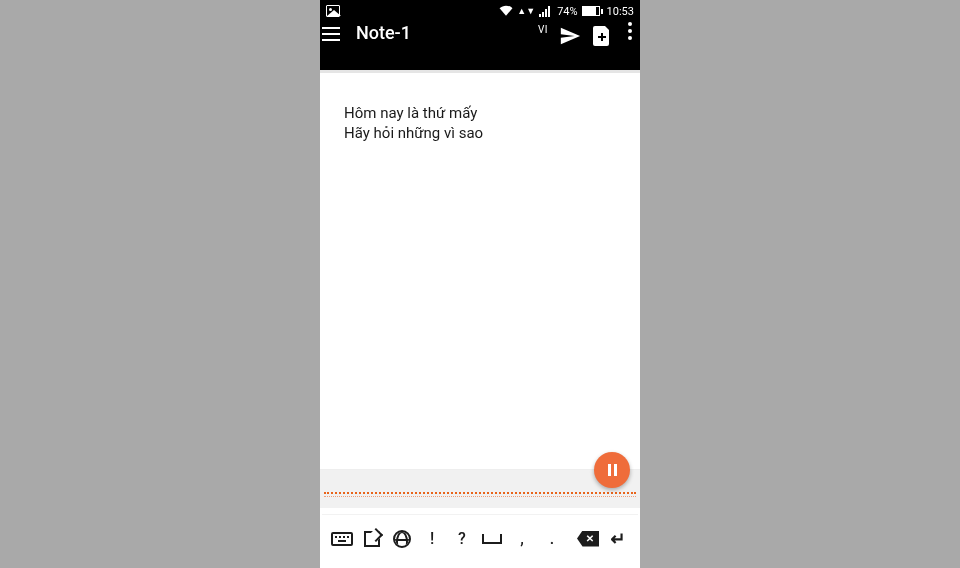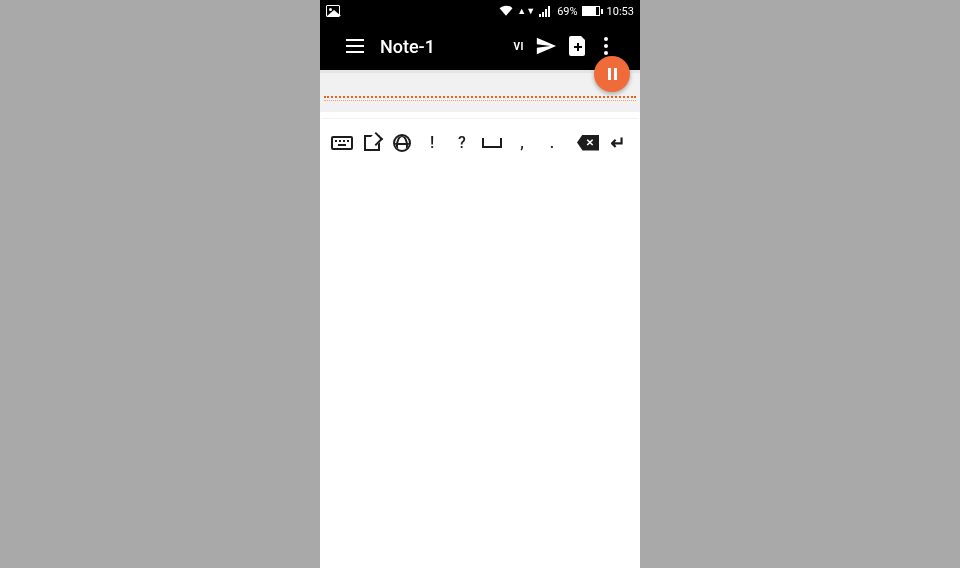--- a/index.html
+++ b/index.html
@@ -46,28 +46,28 @@
     .sig-icon span:nth-child(4){ left: 9px; height: 11px; }
     .battery-icon { display: inline-flex; align-items: center; }
     .battery-body { width: 18px; height: 10px; border: 1px solid #fff; position: relative; }
     .battery-fill { position: absolute; left: 0; top: 0; bottom: 0; width: 86%; background: #fff; }
     .battery-tip { width: 2px; height: 5px; background: #fff; margin-left: 1px; }
     .appbar {
       height: 48px;
       background: #000;
       color: #fff;
       display: flex;
-      align-items: center;
-      padding: 0 24px;
+      align-items: flex-start;
+      padding: 0 0;
       gap: 4px;
     }
     .menu-icon { width: 24px; height: 24px; display: flex; flex-direction: column; justify-content: center; gap: 4px; cursor: pointer; padding: 2px; }
     .menu-icon span { height: 2px; background: #fff; width: 18px; }
     .app-title { font-size: 18px; font-weight: 500; margin-left: 8px; flex: 1; }
-    .lang-badge { font-size: 10px; font-weight: 700; letter-spacing: 0.5px; padding: 2px 4px; cursor: pointer; }
+    .lang-badge { font-size: 10px; font-weight: 400; letter-spacing: 0.5px; padding: 2px 4px; cursor: pointer; }
     .send-icon { width: 28px; height: 28px; display: flex; align-items: center; justify-content: center; cursor: pointer; }
     .newnote-icon { width: 28px; height: 28px; display: flex; align-items: center; justify-content: center; cursor: pointer; }
     .overflow-icon { width: 20px; display: flex; flex-direction: column; align-items: center; gap: 3px; cursor: pointer; }
     .overflow-icon span { width: 4px; height: 4px; border-radius: 50%; background: #fff; }
     .divider { height: 3px; background: #e5e5e5; }
     .content {
       flex: 1;
       padding: 30px 24px 8px 24px;
       font-size: 15px;
       line-height: 1.35;
@@ -150,21 +150,21 @@
             <path fill="#fff" d="M12 20l11-13c-6-6-16-6-22 0z"></path>
           </svg>
       </span>
       <span style="font-size:9px;">▲▼</span>
       <span class="sig-icon">
           <span></span>
           <span></span>
           <span></span>
           <span></span>
         </span>
-      <span>69%</span>
+      <span>74%</span>
       <span class="battery-icon">
         <span class="battery-body">
             <span class="battery-fill"></span>
           </span>
         <span class="battery-tip"></span>
       </span>
       <span>10:53</span>
     </div>
   </div>
 
@@ -189,20 +189,24 @@
     </div>
     <div class="overflow-icon">
         <span></span>
         <span></span>
         <span></span>
       </div>
   </div>
 
   <div class="divider"></div>
 
+  <div class="content">
+    <p>Hôm nay là thứ mấy
+Hãy hỏi những vì sao</p>
+  </div>
 
   <div class="wave-area">
     <div class="fab">
       <div class="pause">
           <span></span>
           <span></span>
         </div>
     </div>
     <div class="wave-line"></div>
     <div class="wave-line thin"></div>

